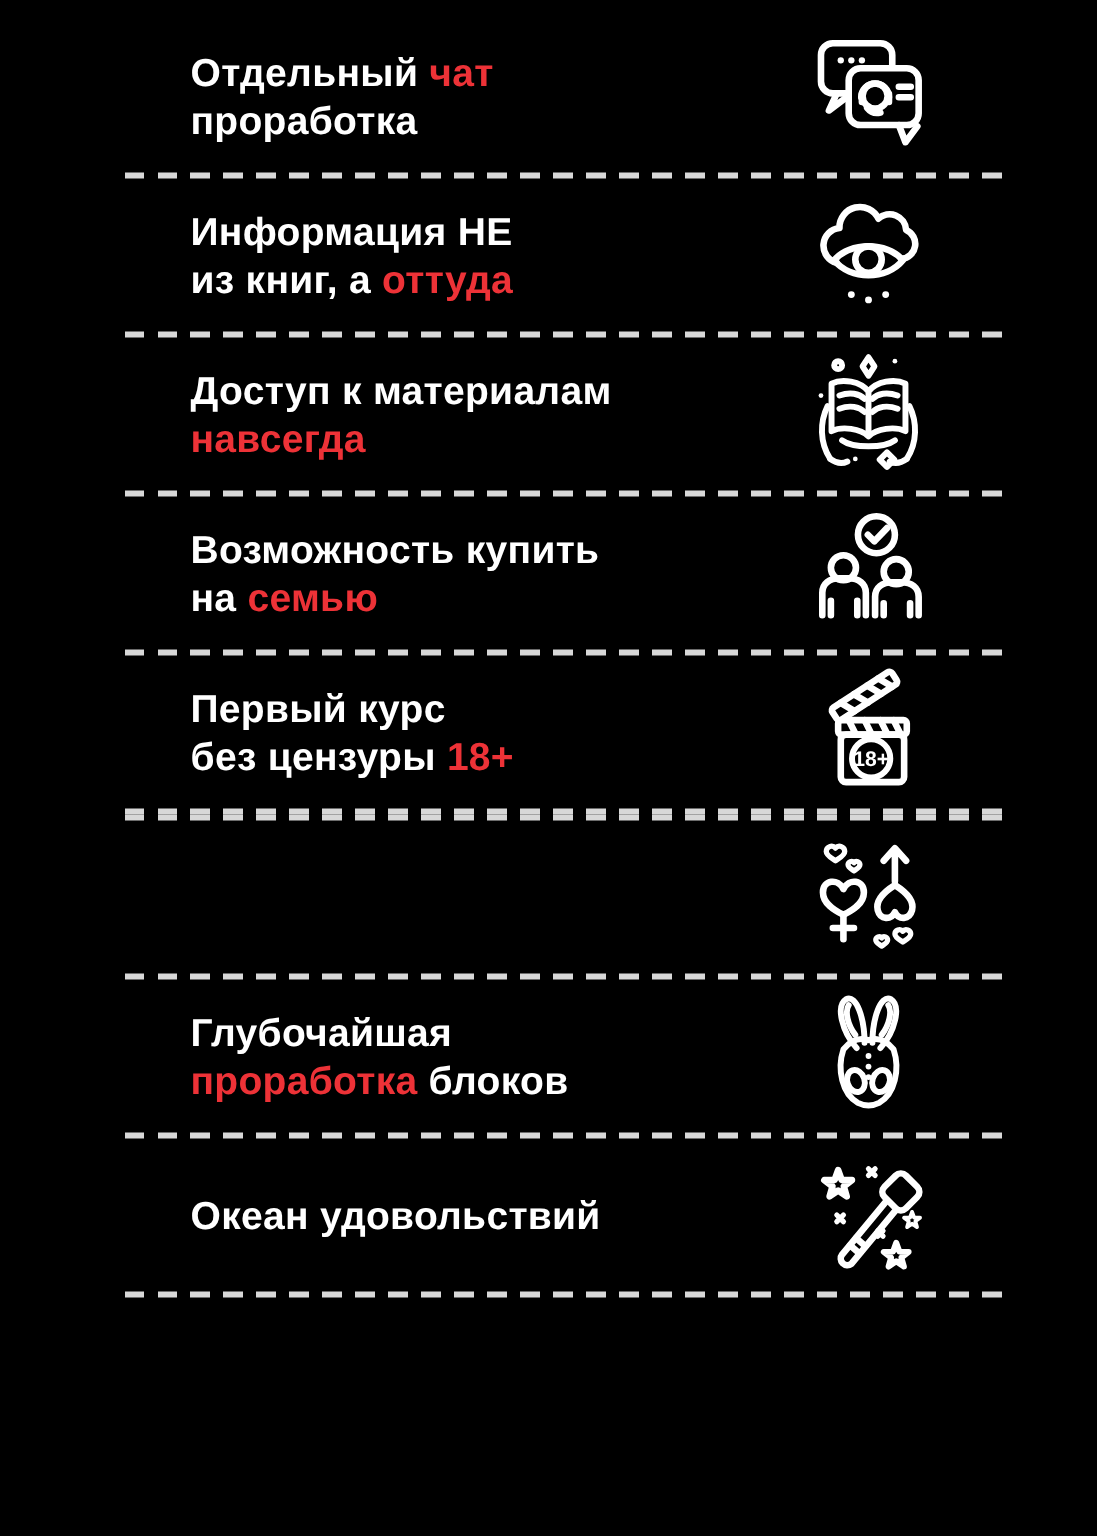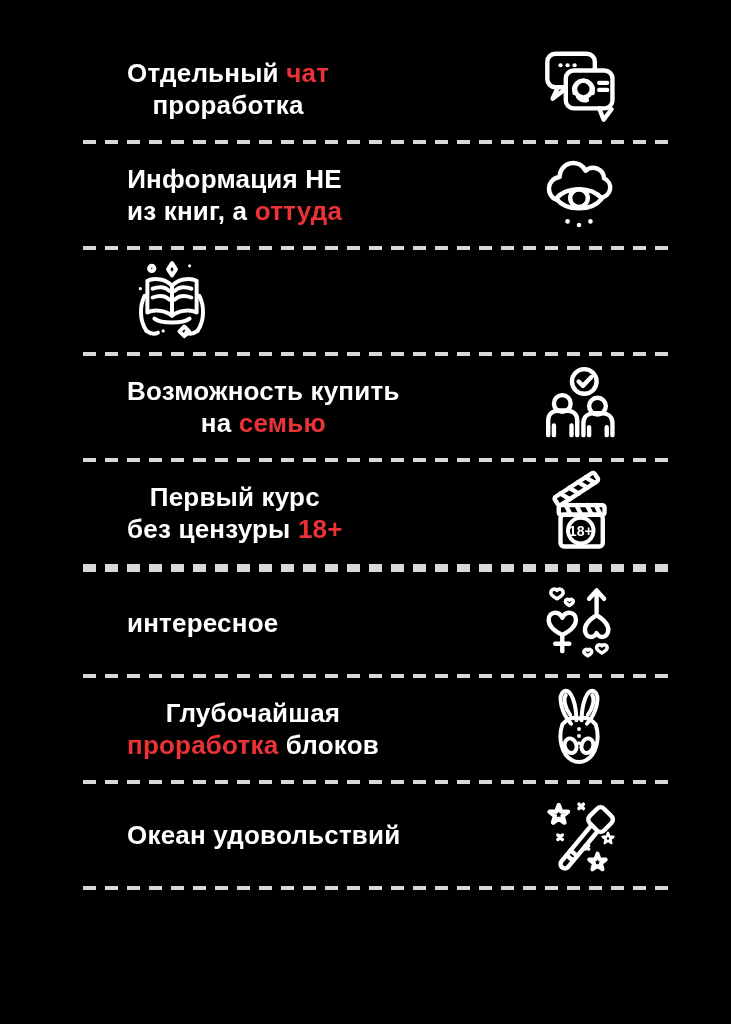--- a/index.html
+++ b/index.html
@@ -4,21 +4,21 @@
 <style>
   :root{
     --bg:#000000; --fg:#ffffff; --accent:#ED3237; --divider:#D8D8D8;
   }
   *{box-sizing:border-box;}
   html,body{margin:0;padding:0;}
   body{
     width:731px;height:1024px;background:var(--bg);overflow:hidden;
     font-family:"Liberation Sans",sans-serif;
   }
-  .list{padding-top:38px;text-align:center;}
+  .list{padding-top:13px;}
   .row{
     display:flex;align-items:center;justify-content:space-between;
     min-height:102px;padding:6px 107px 6px 127px;
   }
   .text{
     color:var(--fg);font-size:26px;font-weight:700;line-height:32px;
     letter-spacing:0.2px;
   }
   .accent{color:var(--accent);}
   .iconbox{
@@ -72,20 +72,24 @@
     <g fill="#fff" stroke="none">
             <circle cx="37" cy="80" r="2.6"></circle>
             <circle cx="50" cy="84" r="2.6"></circle>
             <circle cx="63" cy="80" r="2.6"></circle>
           </g>
   </svg>
       </div>
   </div>
 <div class="sep"></div>
   <div class="row">
+    <div class="text">
+        <div class="line"><span class="">Доступ к материалам</span></div>
+        <div class="line"><span class="accent">навсегда</span></div>
+      </div>
     <div class="iconbox">
         <svg viewBox="0 0 100 100" fill="none" stroke="#fff" stroke-width="4.5" stroke-linecap="round" stroke-linejoin="round">
     <path d="M50 33 C44 25 30 23 22 27 V63 C30 59 44 61 50 67 C56 61 70 59 78 63 V27 C70 23 56 25 50 33 V65"></path>
     <path d="M28 36 C36 33 43 34.5 47 38.5 M28 46 C36 43 43 44.5 47 48.5"></path>
     <path d="M53 38.5 C57 34.5 64 33 72 36 M53 48.5 C57 44.5 64 43 72 46"></path>
     <path d="M30 70 C38 76 62 76 70 70"></path>
     <path d="M19 44 C13 56 13 72 21 84 M81 44 C87 56 87 72 79 84"></path>
     <path d="M21 84 c4 3 9 4 13 2 M79 84 c-4 3 -9 4 -13 2"></path>
     <path d="M50 7 l4.5 7 -4.5 7 -4.5 -7 z"></path>
     <circle cx="27" cy="13" r="3"></circle>
@@ -134,21 +138,20 @@
     <rect x="29" y="52" width="48" height="36" rx="4"></rect>
     <circle cx="52" cy="70" r="14.5" stroke-width="4.5"></circle>
     <text x="52" y="76" text-anchor="middle" font-size="16" font-weight="bold" font-family="'Liberation Sans',sans-serif" fill="#fff" stroke="none">18+</text>
   </svg>
       </div>
   </div>
 <div class="sep"></div>
 <div class="sep"></div>
   <div class="row">
     <div class="text">
-        <div class="line"><span class="">интересное</span></div>
       </div>
     <div class="iconbox">
         <svg viewBox="0 0 100 100" fill="none" stroke="#fff" stroke-width="5" stroke-linecap="round" stroke-linejoin="round">
     <path d="M31 44 C27 35.5 15.5 37 15.5 46.5 C15.5 55 24 60 31 63.5 C38 60 46.5 55 46.5 46.5 C46.5 37 35 35.5 31 44 Z"></path>
     <path d="M31 63.5 V82"></path>
     <path d="M23 73.5 h16"></path>
     <path d="M70 41 C62 46 55 52 57 60 C59 67.5 67 67.5 70 61.5 C73 67.5 81 67.5 83 60 C85 52 78 46 70 41 Z"></path>
     <path d="M70 38 V14 M61.5 22.5 L70 13 L78.5 22.5"></path>
     <g stroke-width="4">
       <path d="M25 13 c-2.5 -3 -7 -1 -7 2.5 c0 3 4 5 7 7 c3 -2 7 -4 7 -7 c0 -3.5 -4.5 -5.5 -7 -2.5 z"></path>

